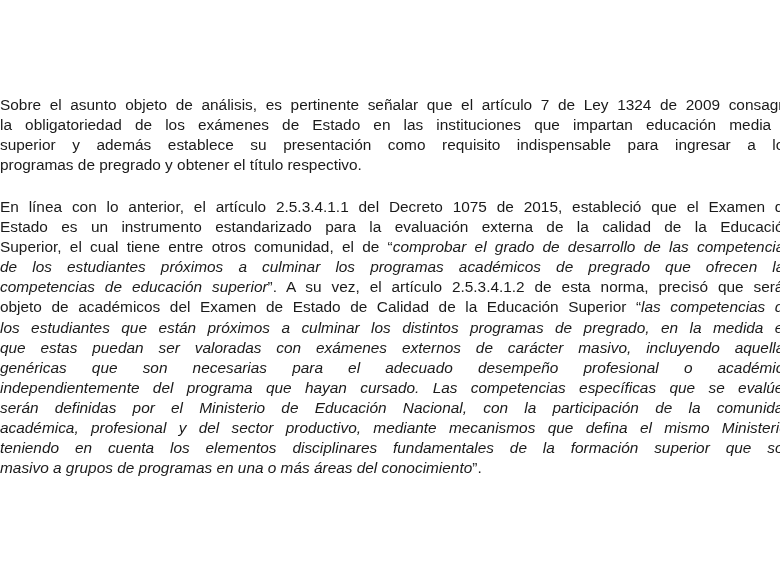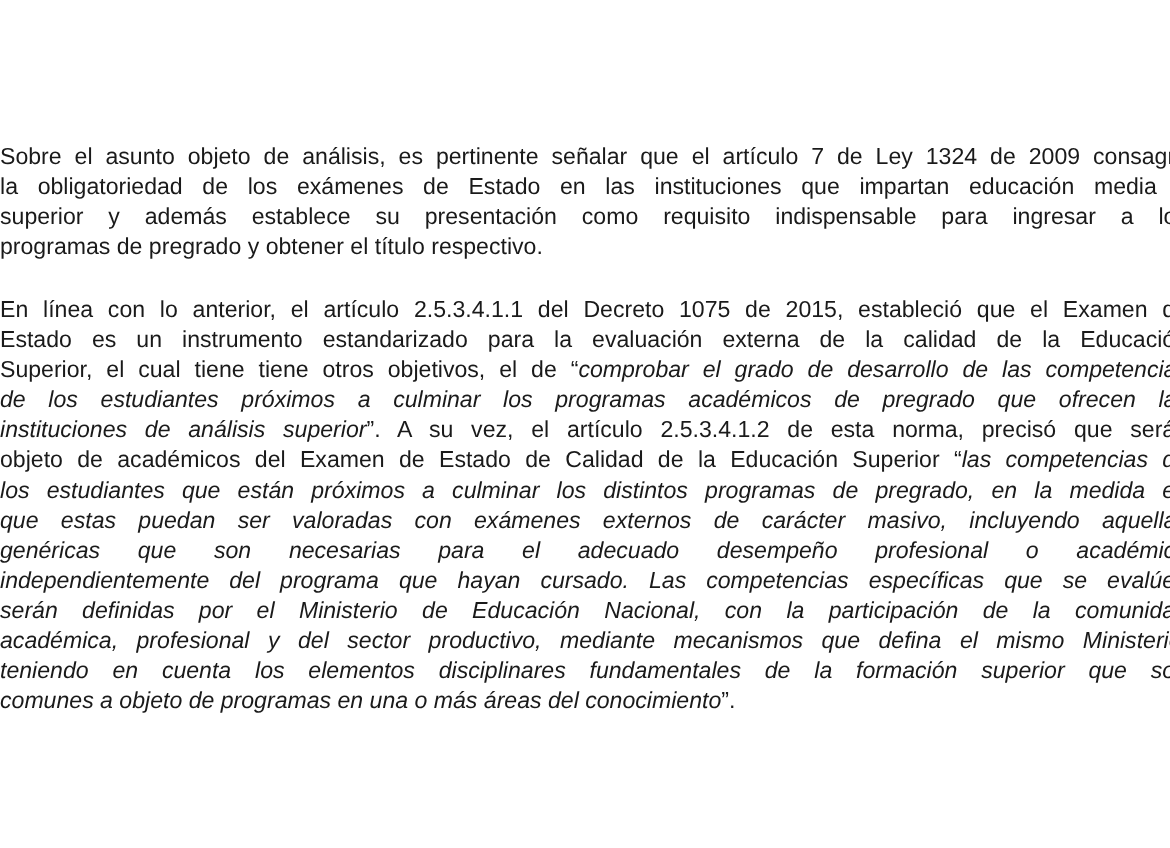--- a/index.html
+++ b/index.html
@@ -54,26 +54,26 @@
 <div class="page">
   <div class="para" id="p1">
       <span class="line"><span>Sobre el asunto objeto de análisis, es pertinente señalar que el artículo 7 de Ley 1324 de 2009 consagró</span></span>
       <span class="line"><span>la obligatoriedad de los exámenes de Estado en las instituciones que impartan educación media y</span></span>
       <span class="line"><span>superior y además establece su presentación como requisito indispensable para ingresar a los</span></span>
       <span class="line last"><span>programas de pregrado y obtener el título respectivo.</span></span>
     </div>
   <div class="para" id="p2">
       <span class="line"><span>En línea con lo anterior, el artículo 2.5.3.4.1.1 del Decreto 1075 de 2015, estableció que el Examen de</span></span>
       <span class="line"><span>Estado es un instrumento estandarizado para la evaluación externa de la calidad de la Educación</span></span>
-      <span class="line"><span>Superior, el cual tiene tiene otros objetivos, el de “</span><span class="it">comprobar el grado de desarrollo de las competencias</span></span>
+      <span class="line"><span>Superior, el cual tiene entre otros comunidad, el de “</span><span class="it">comprobar el grado de desarrollo de las competencias</span></span>
       <span class="line"><span class="it">de los estudiantes próximos a culminar los programas académicos de pregrado que ofrecen las</span></span>
-      <span class="line"><span class="it">instituciones de análisis superior</span><span>”. A su vez, el artículo 2.5.3.4.1.2 de esta norma, precisó que serán</span></span>
+      <span class="line"><span class="it">competencias de educación superior</span><span>”. A su vez, el artículo 2.5.3.4.1.2 de esta norma, precisó que serán</span></span>
       <span class="line"><span>objeto de académicos del Examen de Estado de Calidad de la Educación Superior “</span><span class="it">las competencias de</span></span>
       <span class="line"><span class="it">los estudiantes que están próximos a culminar los distintos programas de pregrado, en la medida en</span></span>
       <span class="line"><span class="it">que estas puedan ser valoradas con exámenes externos de carácter masivo, incluyendo aquellas</span></span>
       <span class="line"><span class="it">genéricas que son necesarias para el adecuado desempeño profesional o académico</span></span>
       <span class="line"><span class="it">independientemente del programa que hayan cursado. Las competencias específicas que se evalúen</span></span>
       <span class="line"><span class="it">serán definidas por el Ministerio de Educación Nacional, con la participación de la comunidad</span></span>
       <span class="line"><span class="it">académica, profesional y del sector productivo, mediante mecanismos que defina el mismo Ministerio,</span></span>
       <span class="line"><span class="it">teniendo en cuenta los elementos disciplinares fundamentales de la formación superior que son</span></span>
-      <span class="line last"><span class="it">comunes a objeto de programas en una o más áreas del conocimiento</span><span>”.</span></span>
+      <span class="line last"><span class="it">masivo a grupos de programas en una o más áreas del conocimiento</span><span>”.</span></span>
     </div>
 </div>
 
 </body></html>

